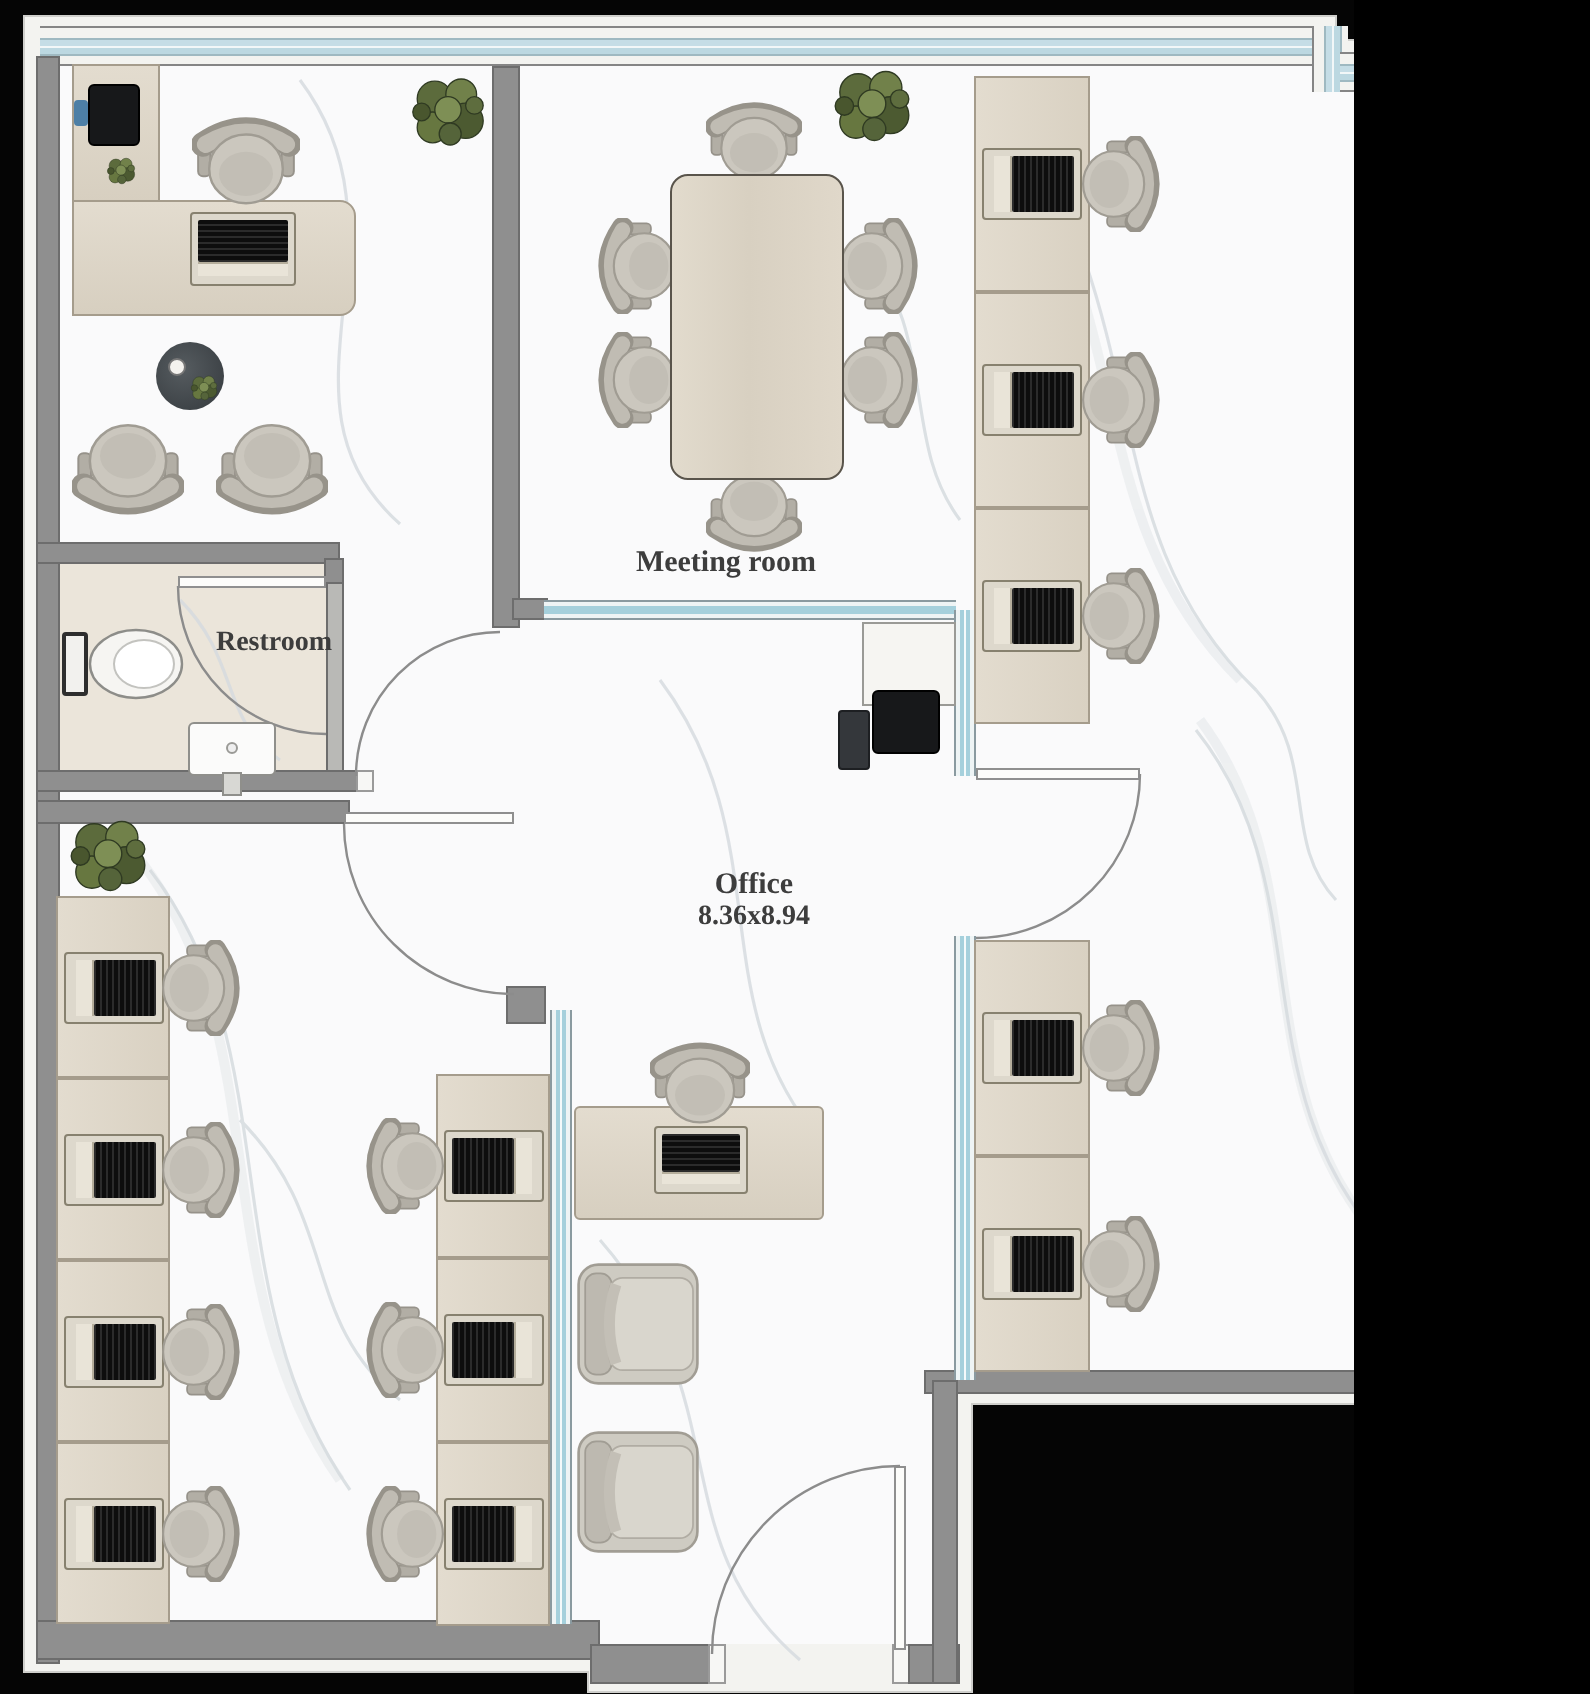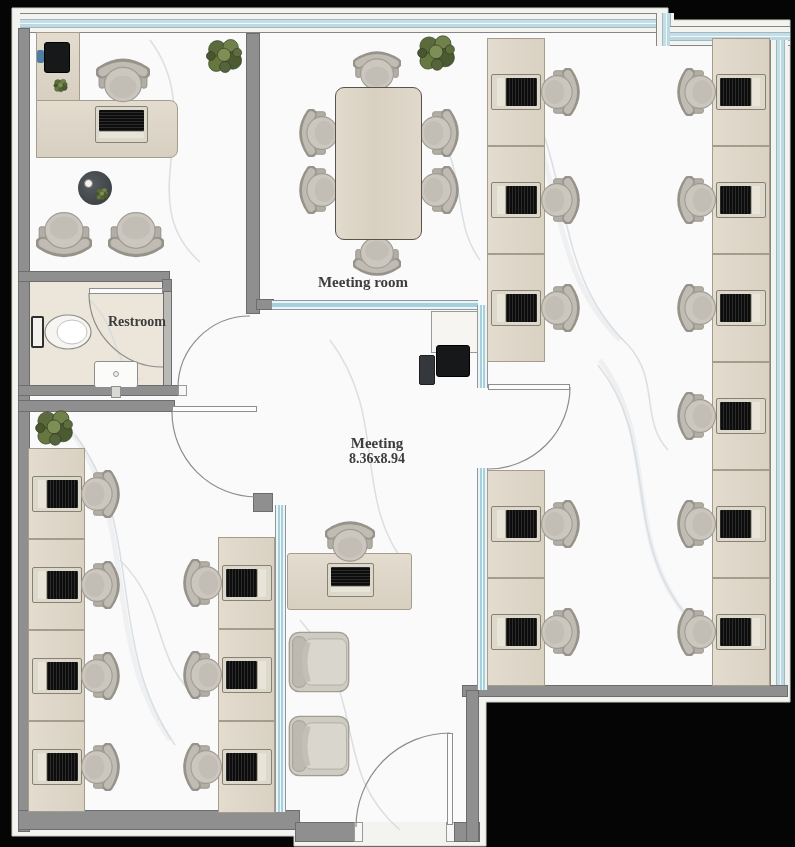--- a/index.html
+++ b/index.html
@@ -1,17 +1,17 @@
 <!DOCTYPE html>
 <html><head>
 <meta charset="utf-8">
 <style>
   html,body{margin:0;padding:0;background:#000;}
   #plan{
-    position:relative;width:795px;height:847px;background:#050505;overflow:hidden;
+    position:relative;width:677px;height:847px;background:#050505;overflow:hidden;
     font-family:"Liberation Serif", serif;
   }
   #plan *{box-sizing:border-box;}
   .abs{position:absolute;}
   svg{display:block;}
   
   .floor{position:absolute;background:#fafafb;}
   .floor-restroom{position:absolute;background:#ebe5da;}
   
   .wall{position:absolute;background:#8f8f8f;border:1px solid #6d6d6d;}
@@ -116,21 +116,21 @@
   <svg class="abs" width="795" height="847" style="left:0;top:0">
     <path class="arc" d="M 89,293 A 74 74 0 0 0 163,367"></path>
     <path class="arc" d="M 250,316 A 72 72 0 0 0 178,388"></path>
     <path class="arc" d="M 172,412 A 85 85 0 0 0 257,497"></path>
     <path class="arc" d="M 570,387 A 82 82 0 0 1 488,469"></path>
     <path class="arc" d="M 450,733 A 94 94 0 0 0 356,827"></path>
   </svg>
 
   <div class="label" style="left:363px;top:282px;font-size:15px">Meeting room</div>
   <div class="label" style="left:137px;top:322px;font-size:14px">Restroom</div>
-  <div class="label" style="left:377px;top:443px;font-size:15px">Meeting</div>
+  <div class="label" style="left:377px;top:443px;font-size:15px">Office</div>
   <div class="label" style="left:377px;top:459px;font-size:14px">8.36x8.94</div>
 
   <div id="furniture">
       <div class="desk" style="left:487px;top:38px;width:58px;height:108px"></div>
       <div class="laptop" style="left:498px;top:67px;width:36px;height:50px;transform:rotate(90deg)">
         <div class="keys"></div>
         <div class="pad"></div>
       </div>
       <svg class="abs" width="48" height="48" viewBox="0 0 44 44" style="left:535px;top:68px;transform:rotate(180deg)">
     <rect x="10" y="2.5" width="17" height="5" rx="2" fill="#b2aea5" stroke="#96928a" stroke-width="0.8"></rect>

